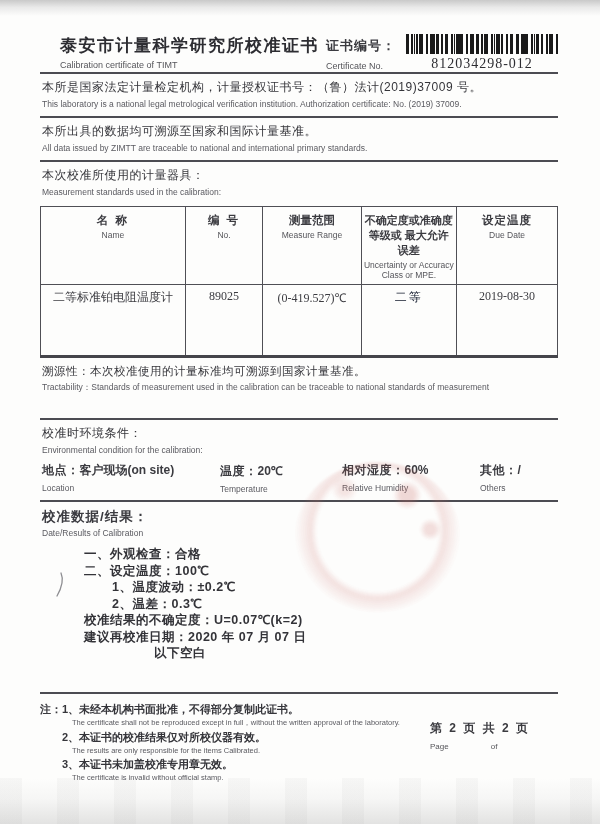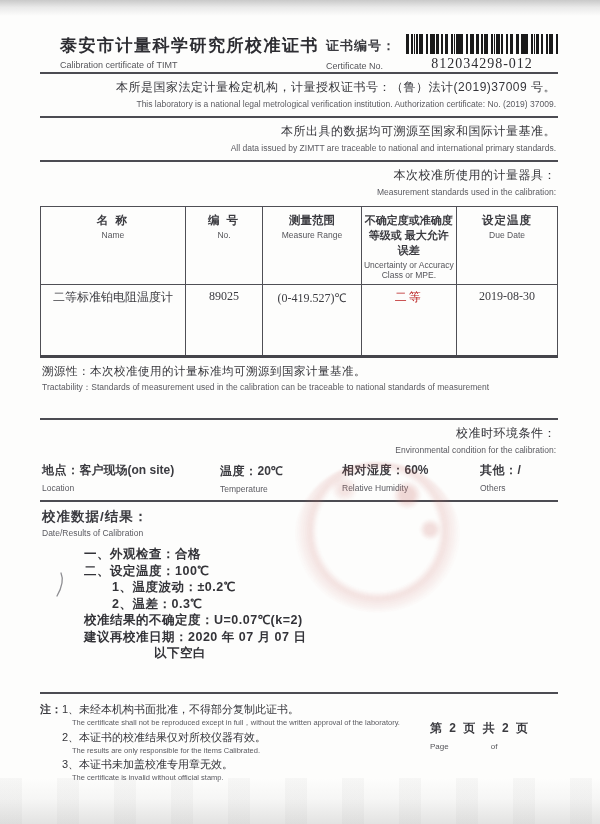--- a/index.html
+++ b/index.html
@@ -35,34 +35,34 @@
     height:20px; width:152px;
     background:
       repeating-linear-gradient(90deg,#1a1a1a 0 2px,rgba(0,0,0,0) 2px 5px),
       repeating-linear-gradient(90deg,#1a1a1a 0 1px,rgba(0,0,0,0) 1px 8px),
       repeating-linear-gradient(90deg,#1a1a1a 0 3px,rgba(0,0,0,0) 3px 13px);
   }
   .barcode-num { font-family:"Liberation Serif", serif; font-size:14px; color:#2d2d32; letter-spacing:1px; margin-top:2px; }
 
   .hr { border:0; border-top:2px solid #4c4c52; margin:0; }
 
-  .stmt { padding:5px 2px 7px 2px;text-align:right; }
+  .stmt { padding:5px 2px 7px 2px; }
   .stmt-cn { font-size:12px; color:#35353a; letter-spacing:.5px; }
   .stmt-en { font-size:8.5px; color:#5a5a60; margin-top:3px; }
 
   
   table.std { width:100%; border-collapse:collapse; table-layout:fixed; margin-top:2px; }
   table.std th, table.std td { border:1px solid #4f4f55; vertical-align:top; text-align:center; padding:4px 2px; }
   table.std { border-bottom:3px solid #45454b;padding-left:38px; }
   .th-cn { font-size:11.5px; font-weight:bold; letter-spacing:2px; margin-top:2px; }
   .th-cn.small { font-size:11px; letter-spacing:0; }
   .th-en { font-size:8.5px; font-weight:normal; color:#55555a; margin-top:2px; }
   td.cell { height:72px; font-size:12px; padding-top:5px; }
   .cell-serif { font-family:"Liberation Serif", serif; font-size:12.5px; }
-  .tint-red { color:#b91c1c; letter-spacing:2px; }
+  .tint-red { color:#0f172a; letter-spacing:2px; }
 
   .trace { padding:6px 2px 24px 2px; }
 
   .env-row { display:flex; padding:5px 2px 2px 2px; }
   .env-item .env-line { font-size:12px; }
   .env-label { font-weight:bold; letter-spacing:.5px; }
   .env-value { font-weight:bold; }
   .env-en { font-size:8.5px; color:#5a5a60; margin-top:4px; }
   .env-item.w1{ width:178px; } .env-item.w2{ width:122px; } .env-item.w3{ width:138px; } .env-item.w4{ flex:1; }
   .env-underline { border:0; border-top:2px solid #4c4c52; margin-top:4px; }
@@ -85,21 +85,21 @@
       radial-gradient(circle at 82% 45%, rgba(201,107,102,.25) 0 3%, rgba(0,0,0,0) 7%);
     filter:blur(1px); opacity:.85;
   }
   .pen-mark { position:absolute; left:52px; top:570px; }
 
   
   .footer { position:absolute; left:40px; right:42px; top:692px; }
   .footer-body { display:flex; margin-top:8px; }
   .notes { flex:1; display:flex; }
   .notes-prefix { font-size:11px; font-weight:bold; width:22px; }
-  .note-cn { font-size:11px; font-weight:normal; color:#35353a; }
+  .note-cn { font-size:11px; font-weight:bold; color:#35353a; }
   .note-en { font-size:7.5px; color:#5a5a60; margin:1px 0 2px 10px; }
   .pageno { width:128px; padding-top:18px; }
   .pageno-cn { font-size:12px; font-weight:bold; letter-spacing:2px; }
   .pageno-en { font-size:8px; color:#55555a; margin-top:5px; display:flex; }
   .pageno-en .of { margin-left:42px; }
 </style>
 </head>
 <body>
 
 <div class="page">

